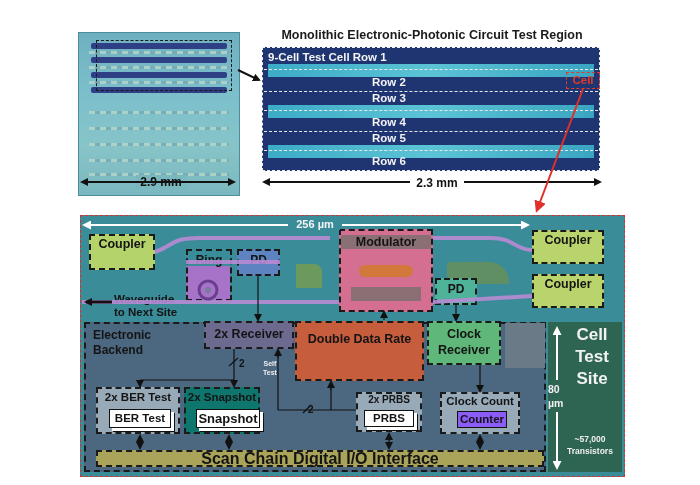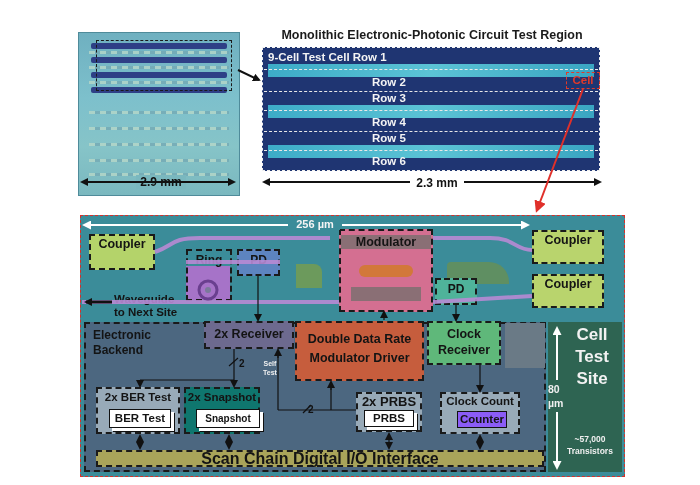--- a/index.html
+++ b/index.html
@@ -116,45 +116,44 @@
   <div>Electronic</div>
   <div>Backend</div>
 </div>
 
 <div class="abs dash" style="left:204px;top:321px;width:90px;height:28px;background:#6d6a8f">
   <div class="lbl" style="font-size:12.5px;margin-top:4px">2x Receiver</div>
 </div>
 <div class="abs dash" style="left:295px;top:321px;width:129px;height:60px;background:#c65d3d">
   <div class="lbl" style="font-size:12.5px;margin-top:7px;line-height:19px">
     <div>Double Data Rate</div>
-    <div>Modulator Driver</div>
   </div>
 </div>
 <div class="abs dash" style="left:427px;top:321px;width:74px;height:44px;background:#5fb87a">
   <div class="lbl" style="font-size:12.5px;margin-top:3px;line-height:16px">
     <div>Clock</div>
     <div>Receiver</div>
   </div>
 </div>
 <div class="abs" style="left:505px;top:323px;width:40px;height:45px;background:#6a7a86"></div>
 
 <div class="abs dash" style="left:96px;top:387px;width:84px;height:47px;background:#98aab8">
   <div class="lbl" style="font-size:11.5px;margin-top:2px">2x BER Test</div>
   <div class="abs" style="left:11px;top:20px;width:60px;height:17px;background:#fff;border:1.5px solid #111;box-shadow:3px 3px 0 #fff,4px 4px 0 #111">
     <div class="lbl" style="font-size:11.5px;line-height:17px">BER Test</div>
   </div>
 </div>
 <div class="abs dash" style="left:184px;top:387px;width:76px;height:47px;background:#0f766e">
   <div class="lbl" style="font-size:11.5px;margin-top:2px">2x Snapshot</div>
   <div class="abs" style="left:10px;top:20px;width:62px;height:17px;background:#fff;border:1.5px solid #111;box-shadow:3px 3px 0 #fff,4px 4px 0 #111">
-    <div class="lbl" style="font-size:10px;line-height:17px">Snapshot</div>
+    <div class="lbl" style="font-size:13px;line-height:17px">Snapshot</div>
   </div>
 </div>
 <div class="abs dash" style="left:356px;top:392px;width:66px;height:40px;background:#98aab8">
-  <div class="lbl" style="font-size:13px;margin-top:0">2x PRBS</div>
+  <div class="lbl" style="font-size:10px;margin-top:0">2x PRBS</div>
   <div class="abs" style="left:6px;top:16px;width:48px;height:15px;background:#fff;border:1.5px solid #111;box-shadow:3px 3px 0 #fff,4px 4px 0 #111">
     <div class="lbl" style="font-size:11.5px;line-height:15px">PRBS</div>
   </div>
 </div>
 <div class="abs dash" style="left:440px;top:392px;width:80px;height:42px;background:#98aab8">
   <div class="lbl" style="font-size:11.5px;margin-top:1px">Clock Count</div>
   <div class="abs" style="left:15px;top:17px;width:48px;height:15px;background:#8b5cf6;border:1.5px solid #111">
     <div class="lbl" style="font-size:11.5px;line-height:15px">Counter</div>
   </div>
 </div>

